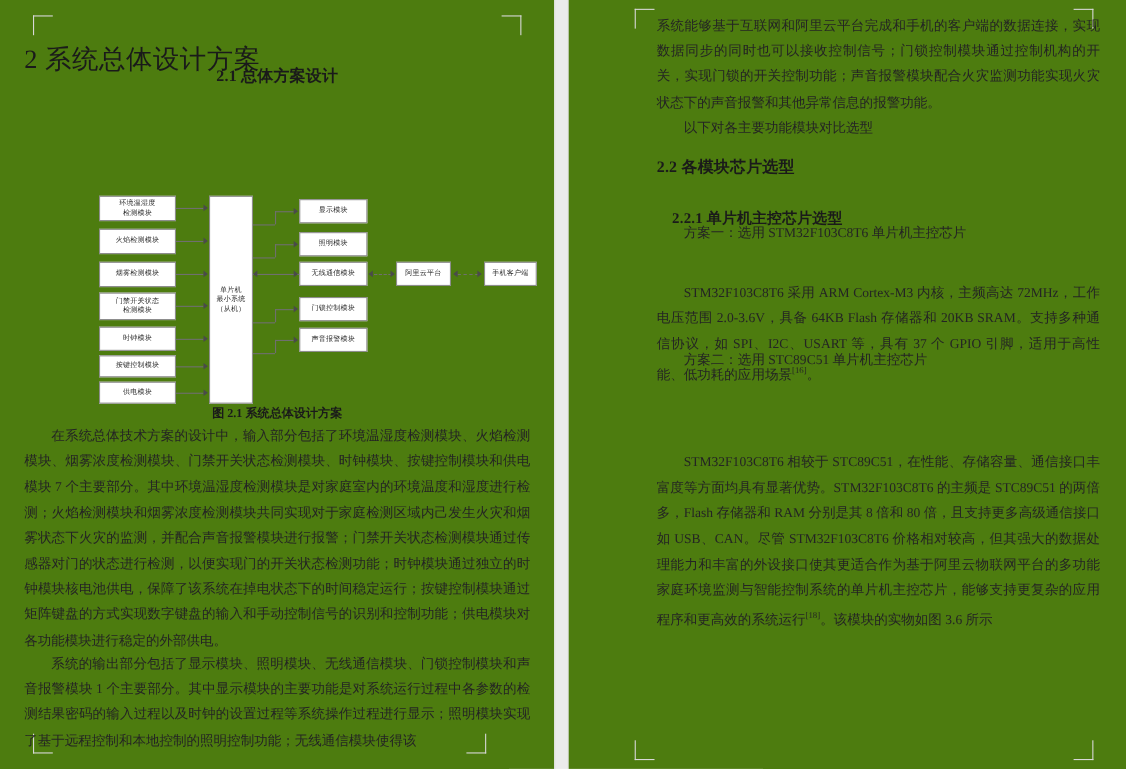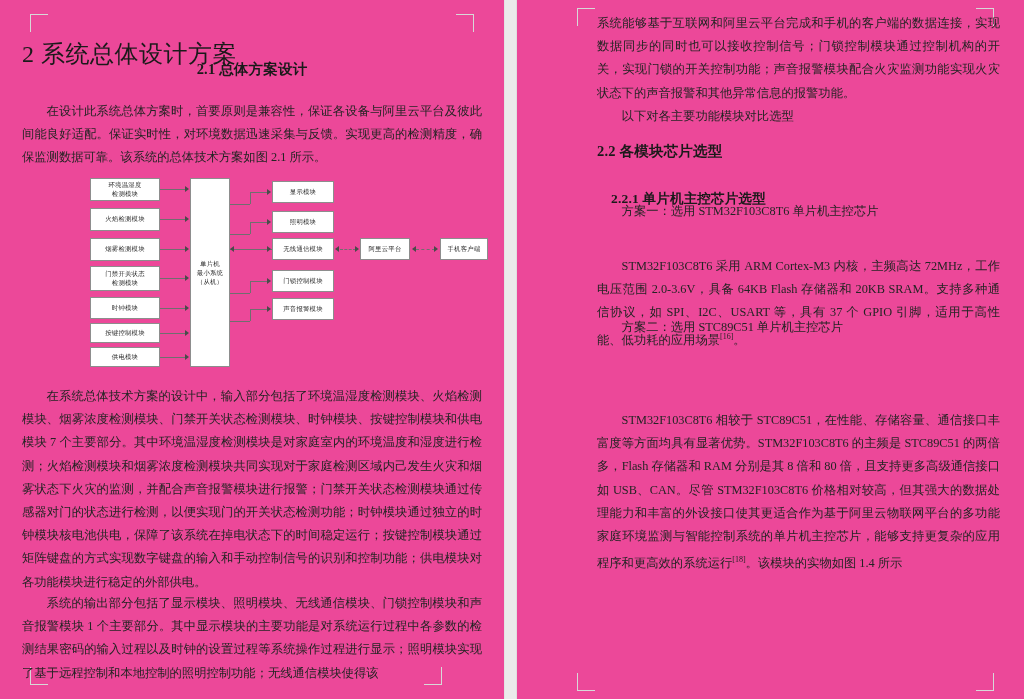--- a/index.html
+++ b/index.html
@@ -9,21 +9,21 @@
   body {
     width: 1024px; height: 699px;
     position: relative;
     overflow: hidden;
     font-family: "Liberation Serif", "DejaVu Serif", serif;
     color: #1a1a1a;
   }
   .page {
     position: absolute;
     top: 0;
-    background: #ec4899;
+    background: #4d7c0f;
     height: 699px;
   }
   #page-left  { left: 0px;   width: 504px; }
   #page-right { left: 517px; width: 507px; }
 
   
   #gutter {
     position: absolute;
     left: 504px; top: 0;
     width: 13px; height: 699px;
@@ -140,23 +140,20 @@
   <div class="crop br" style="right:62px; bottom:14px;"></div>
 
   <div class="content" style="top:38px;">
     <h1 class="doc-title">2 系统总体设计方案</h1>
   </div>
 
   <div class="content" style="top:60px;text-align:center;">
     <h2 class="sec">2.1 总体方案设计</h2>
   </div>
 
-  <div class="content" style="top:100px;">
-    <p class="body">在设计此系统总体方案时，首要原则是兼容性，保证各设备与阿里云平台及彼此间能良好适配。保证实时性，对环境数据迅速采集与反馈。实现更高的检测精度，确保监测数据可靠。该系统的总体技术方案如图 2.1 所示。</p>
-  </div>
 
   <div class="content" style="top:178px;">
     <div class="diagram">
 
       <div class="dbox" style="left:8px;  top:0px;   width:70px; height:23px;">环境温湿度<br>检测模块</div>
       <div class="dbox" style="left:8px;  top:30px;  width:70px; height:23px;">火焰检测模块</div>
       <div class="dbox" style="left:8px;  top:60px;  width:70px; height:23px;">烟雾检测模块</div>
       <div class="dbox" style="left:8px;  top:88px;  width:70px; height:25px;">门禁开关状态<br>检测模块</div>
       <div class="dbox" style="left:8px;  top:119px; width:70px; height:22px;">时钟模块</div>
       <div class="dbox" style="left:8px;  top:145px; width:70px; height:20px;">按键控制模块</div>
@@ -221,20 +218,23 @@
       <div class="dline dash" style="left:258px; top:71px; width:16px;"></div>
       <div class="arrowhead right" style="left:273px; top:68px;"></div>
       <div class="arrowhead left" style="left:253px; top:68px;"></div>
 
       <div class="dline dash" style="left:334px; top:71px; width:19px;"></div>
       <div class="arrowhead right" style="left:352px; top:68px;"></div>
       <div class="arrowhead left" style="left:330px; top:68px;"></div>
     </div>
   </div>
 
+  <div class="content" style="top:368px;">
+    <p class="fig-caption">图 2.1  系统总体设计方案</p>
+  </div>
 
   <div class="content" style="top:385px;">
     <p class="body">在系统总体技术方案的设计中，输入部分包括了环境温湿度检测模块、火焰检测模块、烟雾浓度检测模块、门禁开关状态检测模块、时钟模块、按键控制模块和供电模块 7 个主要部分。其中环境温湿度检测模块是对家庭室内的环境温度和湿度进行检测；火焰检测模块和烟雾浓度检测模块共同实现对于家庭检测区域内己发生火灾和烟雾状态下火灾的监测，并配合声音报警模块进行报警；门禁开关状态检测模块通过传感器对门的状态进行检测，以便实现门的开关状态检测功能；时钟模块通过独立的时钟模块核电池供电，保障了该系统在掉电状态下的时间稳定运行；按键控制模块通过矩阵键盘的方式实现数字键盘的输入和手动控制信号的识别和控制功能；供电模块对各功能模块进行稳定的外部供电。</p>
   </div>
 
   <div class="content" style="top:592px;">
     <p class="body">系统的输出部分包括了显示模块、照明模块、无线通信模块、门锁控制模块和声音报警模块 1 个主要部分。其中显示模块的主要功能是对系统运行过程中各参数的检测结果密码的输入过程以及时钟的设置过程等系统操作过程进行显示；照明模块实现了基于远程控制和本地控制的照明控制功能；无线通信模块使得该</p>
   </div>
 </div>
 
@@ -270,15 +270,15 @@
   <div class="content" style="left:80px; right:24px; top:223px;margin-top:32px;">
     <p class="body"><span>STM32F103C8T6 采用 ARM Cortex-M3 内核，主频高达 72MHz，工作电压范围 2.0-3.6V，具备 64KB Flash 存储器和 20KB SRAM。支持多种通信协议，如 SPI、I2C、USART 等，具有 37 个 GPIO 引脚，适用于高性能、低功耗的应用场景</span><sup>[16]</sup><span>。</span></p>
   </div>
 
   <div class="content" style="left:80px; right:24px; top:316px;">
     <p class="body">方案二：选用 STC89C51 单片机主控芯片</p>
   </div>
 
 
   <div class="content" style="left:80px; right:24px; top:409px;">
-    <p class="body"><span>STM32F103C8T6 相较于 STC89C51，在性能、存储容量、通信接口丰富度等方面均具有显著优势。STM32F103C8T6 的主频是 STC89C51 的两倍多，Flash 存储器和 RAM 分别是其 8 倍和 80 倍，且支持更多高级通信接口如 USB、CAN。尽管 STM32F103C8T6 价格相对较高，但其强大的数据处理能力和丰富的外设接口使其更适合作为基于阿里云物联网平台的多功能家庭环境监测与智能控制系统的单片机主控芯片，能够支持更复杂的应用程序和更高效的系统运行</span><sup>[18]</sup><span>。该模块的实物如图 1.4 所示</span></p>
+    <p class="body"><span>STM32F103C8T6 相较于 STC89C51，在性能、存储容量、通信接口丰富度等方面均具有显著优势。STM32F103C8T6 的主频是 STC89C51 的两倍多，Flash 存储器和 RAM 分别是其 8 倍和 80 倍，且支持更多高级通信接口如 USB、CAN。尽管 STM32F103C8T6 价格相对较高，但其强大的数据处理能力和丰富的外设接口使其更适合作为基于阿里云物联网平台的多功能家庭环境监测与智能控制系统的单片机主控芯片，能够支持更复杂的应用程序和更高效的系统运行</span><sup>[18]</sup><span>。该模块的实物如图 3.6 所示</span></p>
   </div>
 </div>
 
 </body></html>

